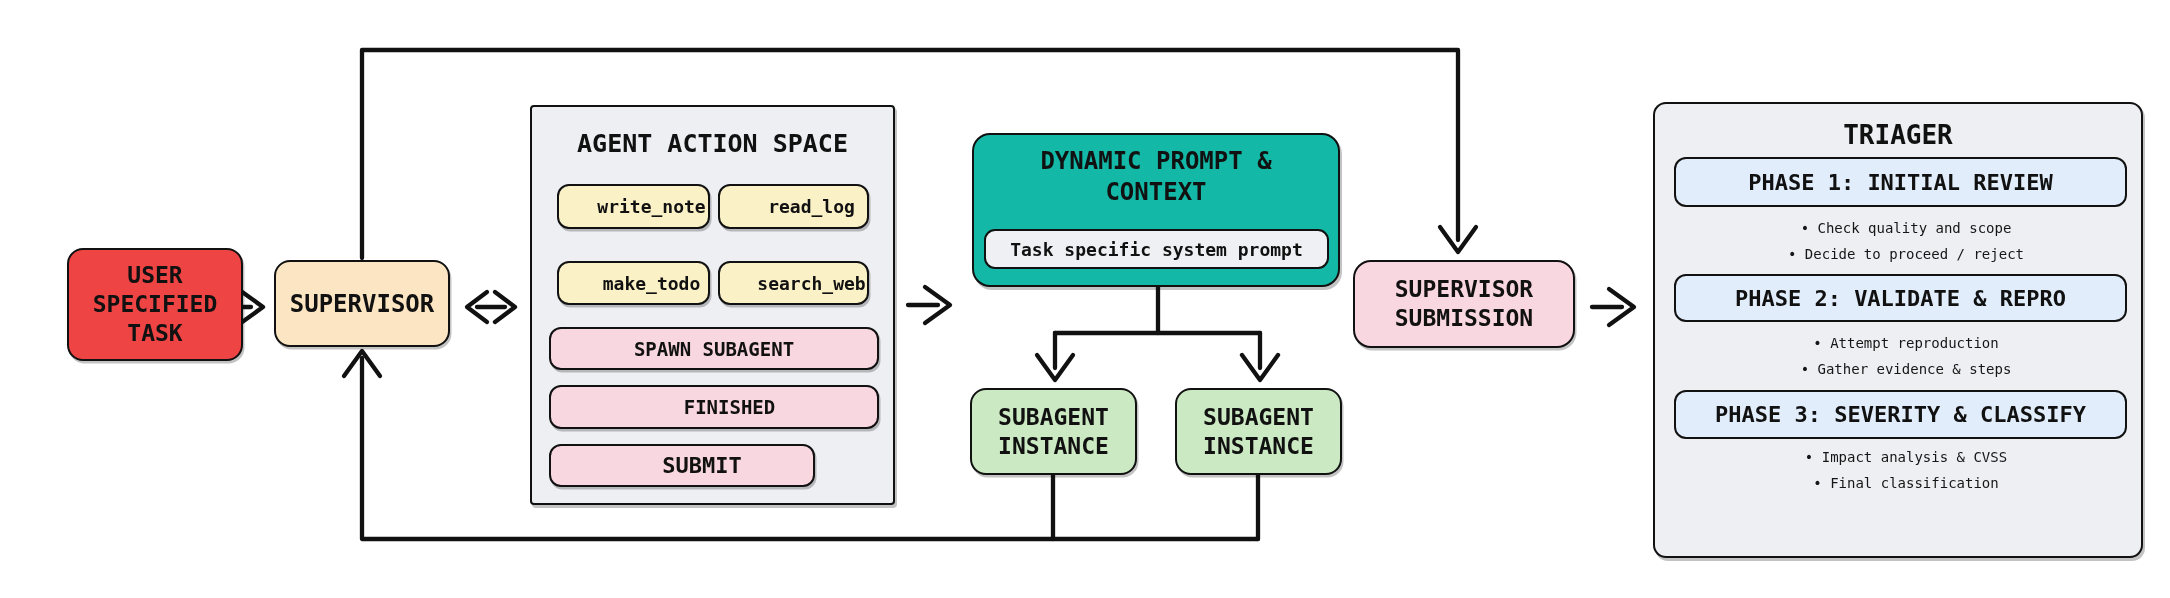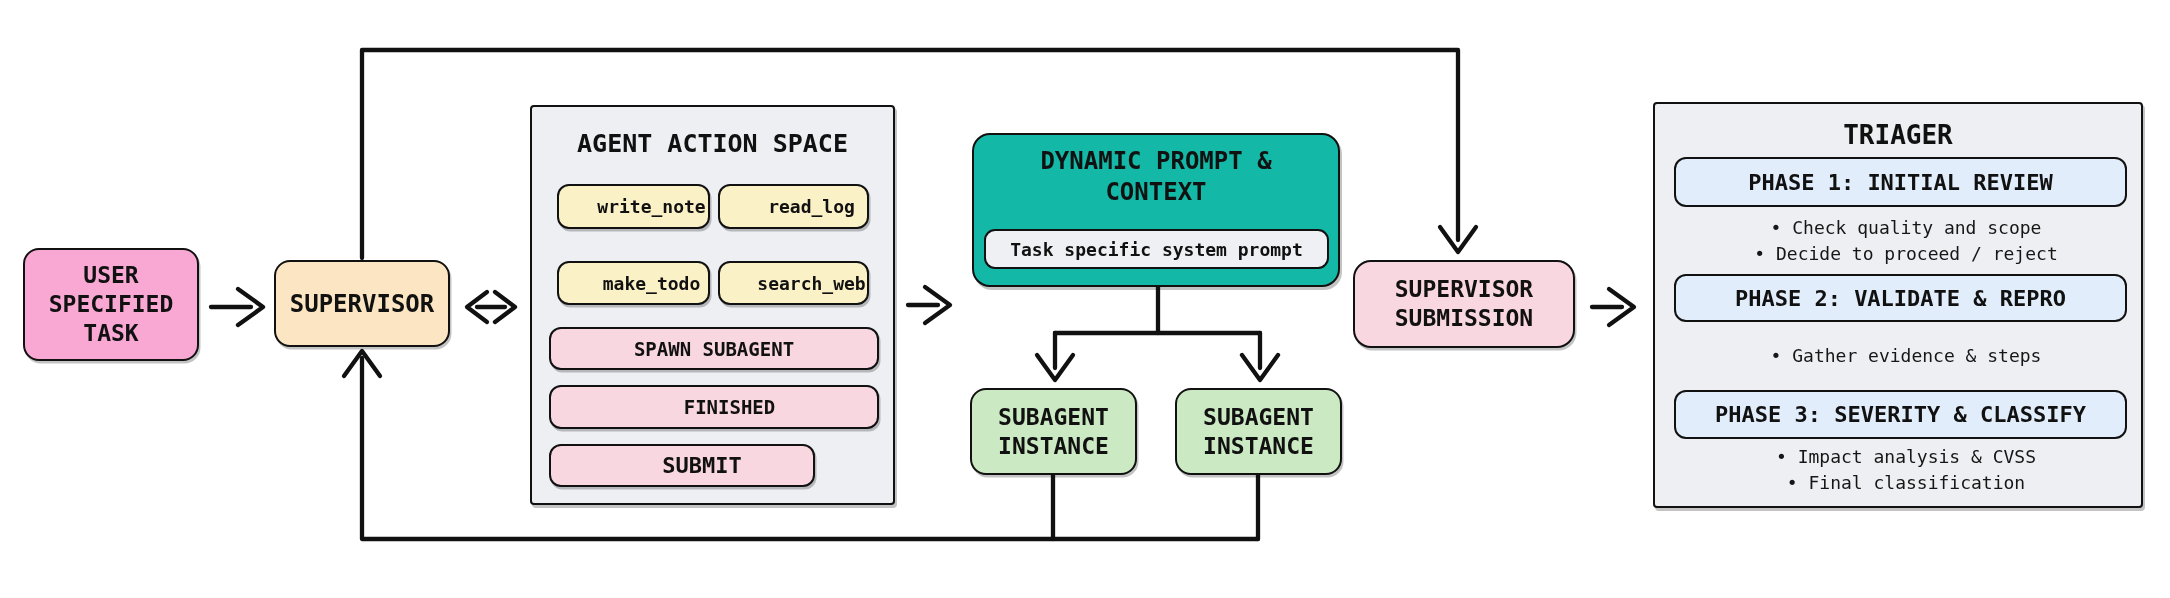--- a/index.html
+++ b/index.html
@@ -20,37 +20,37 @@
     text-align:center; font-weight:bold; z-index:1;
     white-space:pre-line;
     box-shadow:1.5px 2.5px 0 rgba(17,17,17,0.25);
   }
   .panel {
     position:absolute; box-sizing:border-box;
     border:2.5px solid #111111; border-radius:4px;
     background:#EDEFF3; z-index:1;
     box-shadow:2px 3px 0 rgba(17,17,17,0.25);
   }
-  .gray   { background:#f9a8d4; }
+  .gray   { background:#ef4444;margin-left:44px; }
   .orange { background:#FBE5C2; }
   .yellow { background:#FBF1C7;padding-left:36px; }
   .pink   { background:#F9D7E1; }
   .green  { background:#14b8a6; }
   .green2 { background:#CBE9C2; }
   .blue   { background:#E1EDFB; }
   .innergray { background:#EEF0F3; }
   .panel-title {
     position:absolute; left:0; right:0; text-align:center;
     font-weight:bold; white-space:pre-line;
   }
   .pill { border-width:2px; border-radius:12px; font-size:18px; }
   .bullets {
     position:absolute; left:16px; right:0;
     display:flex; flex-direction:column; align-items:center; justify-content:center;
-    font-size:18px; font-weight:normal; line-height:26px; text-align:center;
+    font-size:14px; font-weight:normal; line-height:26px; text-align:center;
     color:#161616;
   }
 </style>
 </head>
 <body>
 
 <div class="canvas">
 
   <svg class="wires" viewBox="0 0 2170 598" stroke-linecap="round" stroke-linejoin="round">
 
@@ -121,31 +121,32 @@
   </div>
 
   <div class="box green2" style="left:970px; top:388px; width:167px; height:87px; border-radius:16px; font-size:23px; line-height:29px;">SUBAGENT
 INSTANCE</div>
   <div class="box green2" style="left:1175px; top:388px; width:167px; height:87px; border-radius:16px; font-size:23px; line-height:29px;">SUBAGENT
 INSTANCE</div>
 
   <div class="box pink" style="left:1353px; top:260px; width:222px; height:88px; border-radius:18px; font-size:23px; line-height:29px;">SUPERVISOR
 SUBMISSION</div>
 
-  <div class="panel" style="left:1653px; top:102px; width:490px; height:406px; border-radius:4px;padding-left:12px;">
+  <div class="panel" style="left:1653px; top:102px; width:490px; height:456px; border-radius:13px;padding-left:12px;">
     <div class="panel-title" style="top:16px; font-size:26px;">TRIAGER</div>
 
     <div class="box blue" style="left:19px; top:53px; width:453px; height:50px; border-width:2px; border-radius:12px; font-size:22px; box-shadow:none;">PHASE 1: INITIAL REVIEW</div>
     <div class="bullets" style="top:103px; height:67px;">
       <div>• Check quality and scope</div>
       <div>• Decide to proceed / reject</div>
     </div>
 
     <div class="box blue" style="left:19px; top:170px; width:453px; height:48px; border-width:2px; border-radius:12px; font-size:22px; box-shadow:none;">PHASE 2: VALIDATE &amp; REPRO</div>
     <div class="bullets" style="top:218px; height:68px;">
+      <div>• Attempt reproduction</div>
       <div>• Gather evidence &amp; steps</div>
     </div>
 
     <div class="box blue" style="left:19px; top:286px; width:453px; height:49px; border-width:2px; border-radius:12px; font-size:22px; box-shadow:none;">PHASE 3: SEVERITY &amp; CLASSIFY</div>
     <div class="bullets" style="top:335px; height:62px;">
       <div>• Impact analysis &amp; CVSS</div>
       <div>• Final classification</div>
     </div>
   </div>
 

